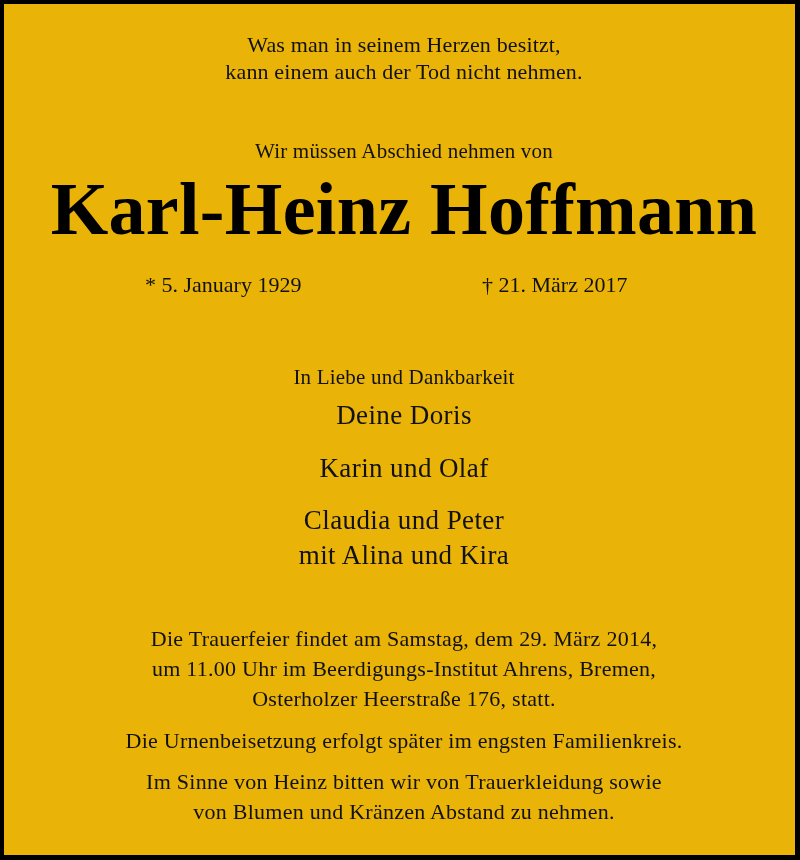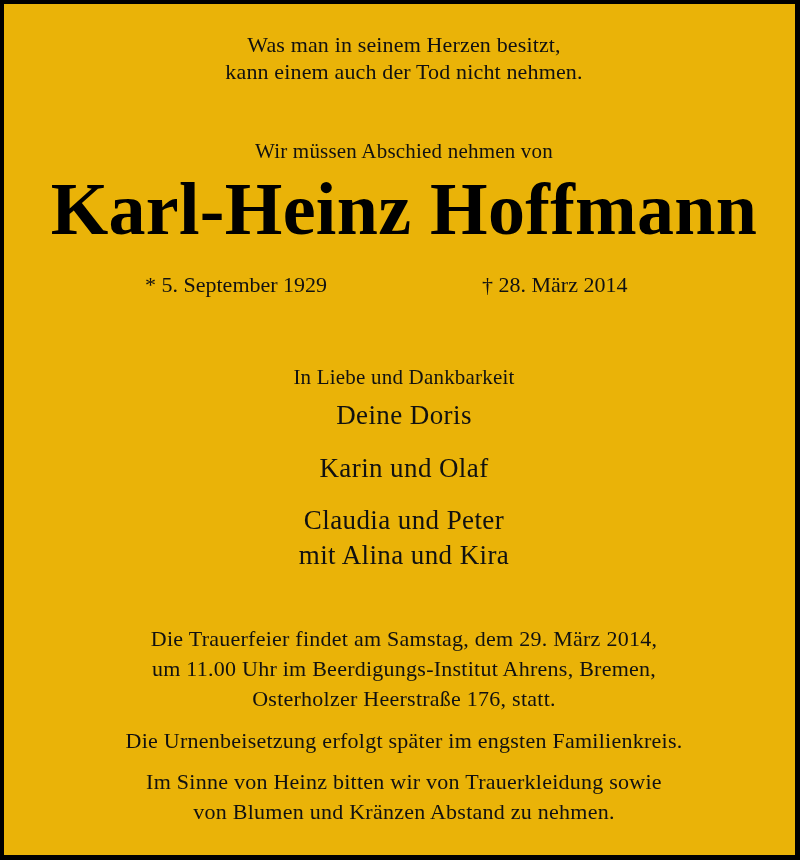--- a/index.html
+++ b/index.html
@@ -31,22 +31,22 @@
 
 <div class="frame">
 
   <p class="line quote" style="top:28px;">Was man in seinem Herzen besitzt,</p>
   <p class="line quote" style="top:55px;">kann einem auch der Tod nicht nehmen.</p>
 
   <p class="line intro" style="top:135px;">Wir müssen Abschied nehmen von</p>
 
   <h1 class="line name" style="top:163px;">Karl-Heinz Hoffmann</h1>
 
-  <span class="date" style="left:141px; top:268px;">* 5. September 1929</span>
-  <span class="date" style="left:478px; top:268px;">† 28. März 2014</span>
+  <span class="date" style="left:141px; top:268px;">* 5. January 1929</span>
+  <span class="date" style="left:478px; top:268px;">† 21. März 2017</span>
 
   <p class="line greet" style="top:361px;">In Liebe und Dankbarkeit</p>
 
   <p class="line fam" style="top:396px;">Deine Doris</p>
   <p class="line fam" style="top:449px;">Karin und Olaf</p>
   <p class="line fam" style="top:501px;">Claudia und Peter</p>
   <p class="line fam" style="top:536px;">mit Alina und Kira</p>
 
   <p class="line info" style="top:622px;">Die Trauerfeier findet am Samstag, dem 29. März 2014,</p>
   <p class="line info" style="top:652px;">um 11.00 Uhr im Beerdigungs-Institut Ahrens, Bremen,</p>

